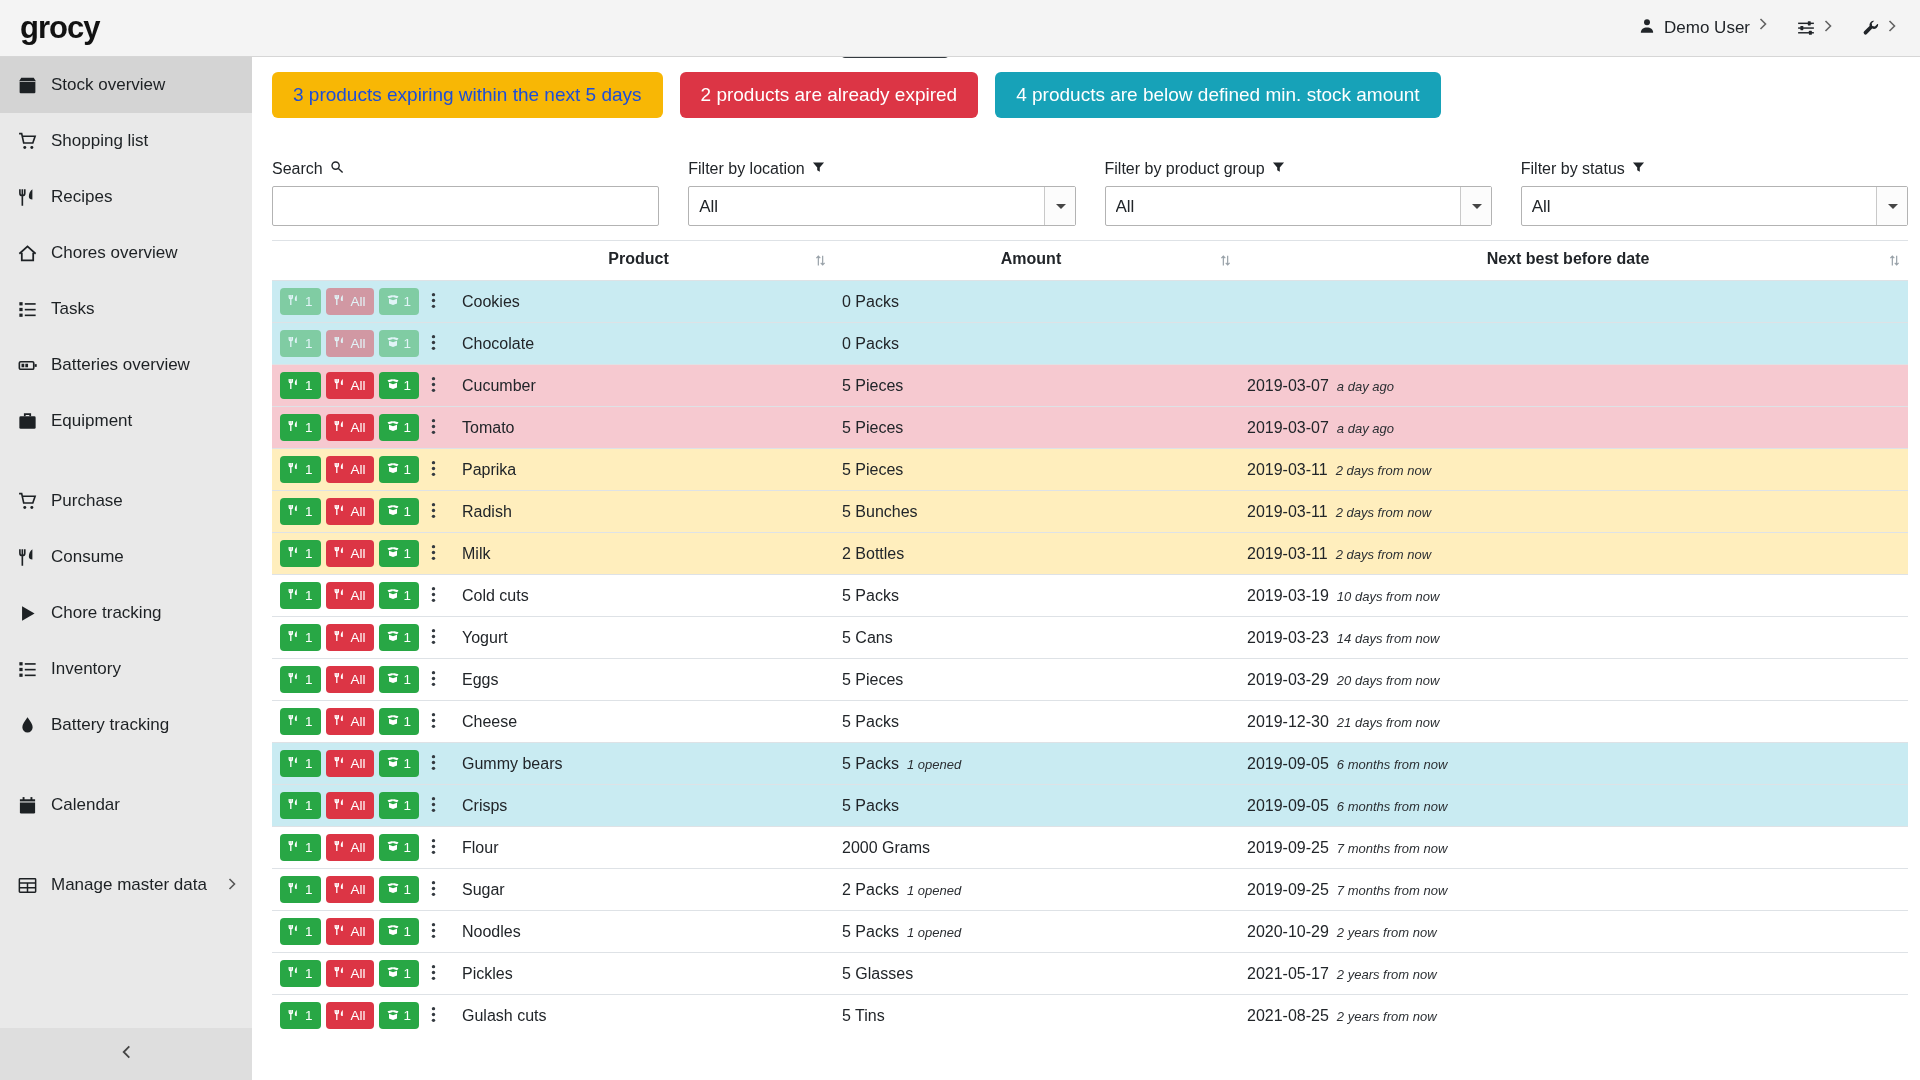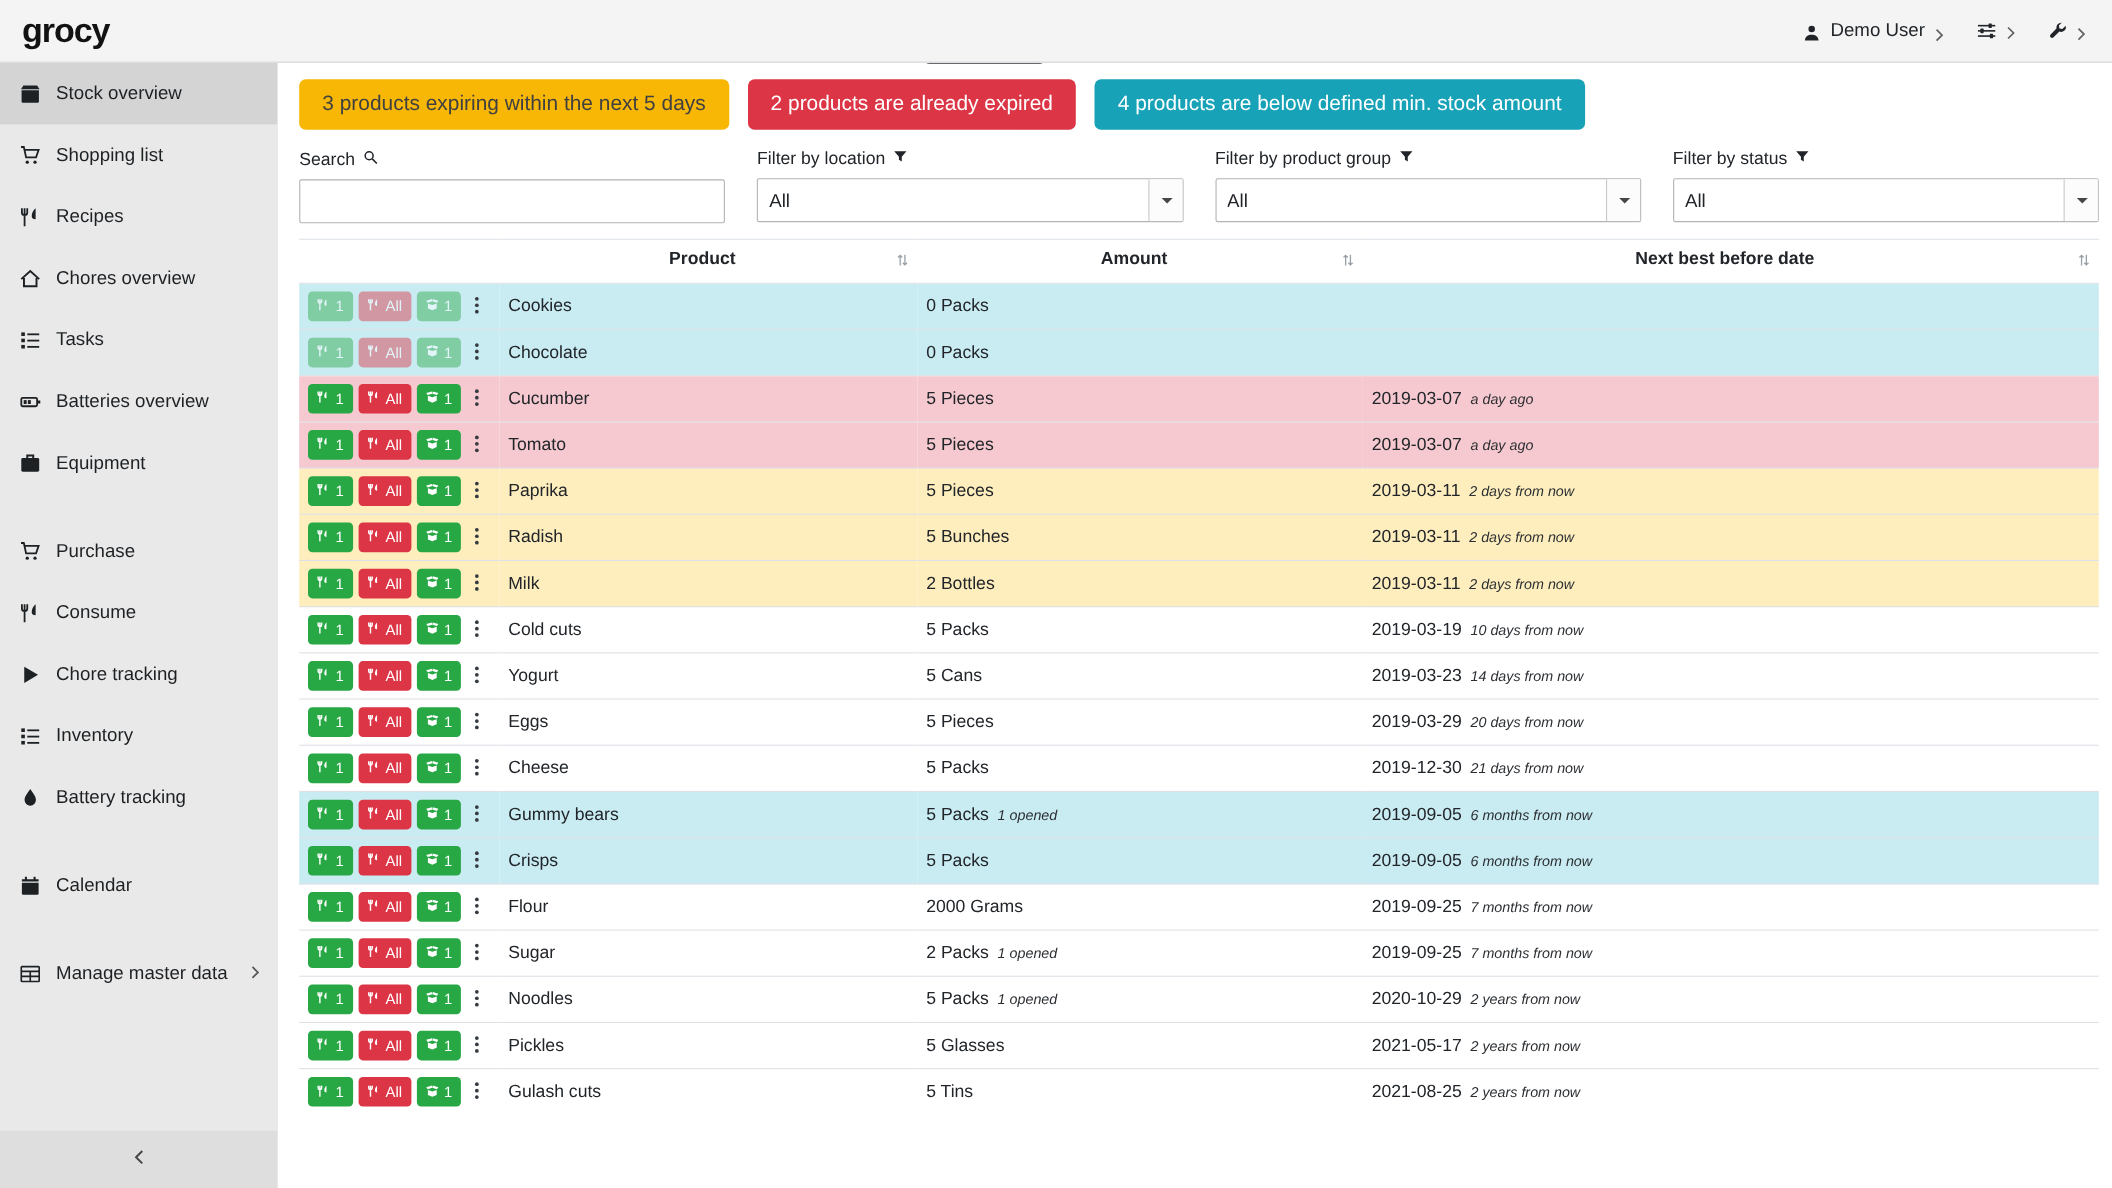--- a/index.html
+++ b/index.html
@@ -11,21 +11,21 @@
 
   
   .topbar {
     position: fixed; top: 0; left: 0; right: 0; height: 57px;
     background: #f4f4f4; border-bottom: 1px solid #d6d6d6;
     display: flex; align-items: center; justify-content: space-between;
     padding: 0 24px 0 20px; z-index: 20;
   }
   .logo { font-size: 31px; font-weight: bold; letter-spacing: -1px; color: #121212; cursor: pointer; }
   .topbar-right { display: flex; align-items: center; gap: 30px; }
-  .topbar-item { display: flex; align-items: flex-end; gap: 9px; font-size: 17px; color: #212529; cursor: pointer; }
+  .topbar-item { display: flex; align-items: flex-start; gap: 9px; font-size: 17px; color: #212529; cursor: pointer; }
   .topbar-item svg { display: block; }
   .chev-icon { opacity: .75; }
 
   
   .sidebar {
     position: fixed; top: 57px; left: 0; bottom: 0; width: 252px;
     background: #e9e9e9; display: flex; flex-direction: column; z-index: 10;
   }
   .nav-item {
     display: flex; align-items: center; gap: 13px; height: 56px; flex: 0 0 auto;
@@ -54,21 +54,21 @@
     font-family: inherit; cursor: pointer; margin-top: 6px;
   }
 
   .alerts { display: flex; gap: 17px; margin-top: 14px; }
   .alert {
     padding: 12px 21px; border-radius: 6px; font-size: 19px;
     cursor: pointer; white-space: nowrap;
   }
 
   
-  .filters { display: flex; gap: 29px; margin-top: 18px; }
+  .filters { display: flex; gap: 29px; margin-top: 42px; }
   .filter-group { flex: 1 1 0; }
   .filter-label { display: flex; align-items: center; gap: 7px; font-size: 16px; margin-bottom: 8px; }
   .form-input {
     width: 100%; height: 40px; border: 1px solid #b3b3b3; border-radius: 2px;
     padding: 0 10px; font-size: 17px; font-family: inherit; background: #fff;
   }
   .select-wrap { position: relative; }
   .select-wrap select {
     appearance: none; -webkit-appearance: none; width: 100%; height: 40px;
     border: 1px solid #b3b3b3; border-radius: 2px; background: #fff;
@@ -328,21 +328,21 @@
     <button class="btn-journal">
       <span><svg width="15" height="16" viewBox="0 0 14 14" fill="none" stroke="currentColor" stroke-width="1.2">
             <path d="M3.4 1h8.2v12H3.4a1.7 1.7 0 0 1 0-3.4h8.2"></path>
             <path d="M3.4 1a1.7 1.7 0 0 0-1.7 1.7v8.6"></path>
           </svg></span>
       <span>Journal</span>
     </button>
   </div>
 
   <div class="alerts">
-    <div class="alert" style="background: rgb(248, 183, 5); color: #404040;">3 products expiring within the next 5 days</div>
+    <div class="alert" style="background: rgb(248, 183, 5); color: #1d4ed8;">3 products expiring within the next 5 days</div>
     <div class="alert" style="background: rgb(220, 53, 69); color: rgb(255, 255, 255);">2 products are already expired</div>
     <div class="alert" style="background: rgb(23, 162, 184); color: rgb(255, 255, 255);">4 products are below defined min. stock amount</div>
   </div>
 
   <div class="filters">
     <div class="filter-group">
       <div class="filter-label">
         <span>Search</span>
         <span><svg width="14" height="14" viewBox="0 0 14 14" fill="none" stroke="#212529" stroke-width="1.4">
               <circle cx="5.6" cy="5.6" r="3.6"></circle>

